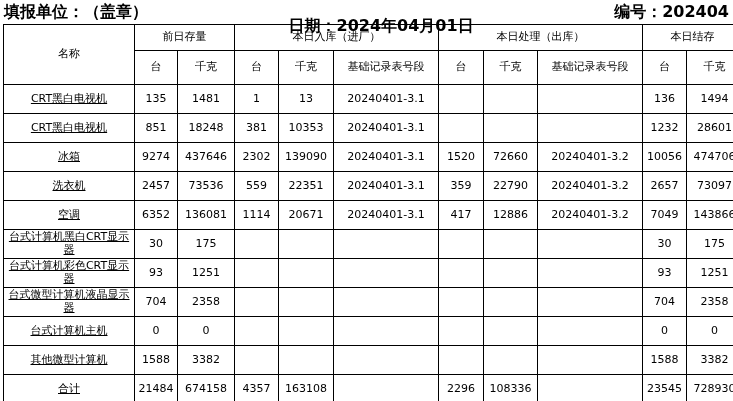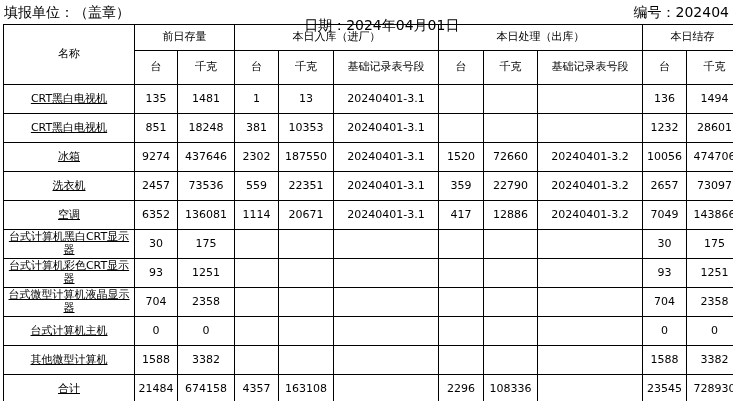--- a/index.html
+++ b/index.html
@@ -20,22 +20,23 @@
     width: 733px;
     height: 401px;
     box-sizing: border-box;
   }
   .header-row {
     display: flex;
     align-items: center;
     height: 22px;
     padding: 3px 4px 0 4px;
     box-sizing: border-box;
-    font-size: 14px;
+    font-size: 16px;
     white-space: nowrap;
+    font-weight: bold;
   }
   .hdr-left { flex: 0 0 auto; }
   .hdr-mid { flex: 1 1 auto; text-align: center; margin-top: 27px; }
   .hdr-right { flex: 0 0 auto; text-align: right; }
 
   table.main {
     border-collapse: collapse;
     table-layout: fixed;
     width: 727px;
     margin: 2px 3px 0 3px;
@@ -150,21 +151,21 @@
         <td class="num"></td>
         <td class="basis"></td>
         <td class="num">1232</td>
         <td class="num">28601</td>
       </tr>
       <tr class="row-data">
         <td class="name-cell">冰箱</td>
         <td class="num">9274</td>
         <td class="num">437646</td>
         <td class="num">2302</td>
-        <td class="num">187550</td>
+        <td class="num">139090</td>
         <td class="basis">20240401-3.1</td>
         <td class="num">1520</td>
         <td class="num">72660</td>
         <td class="basis">20240401-3.2</td>
         <td class="num">10056</td>
         <td class="num">474706</td>
       </tr>
       <tr class="row-data">
         <td class="name-cell">洗衣机</td>
         <td class="num">2457</td>

